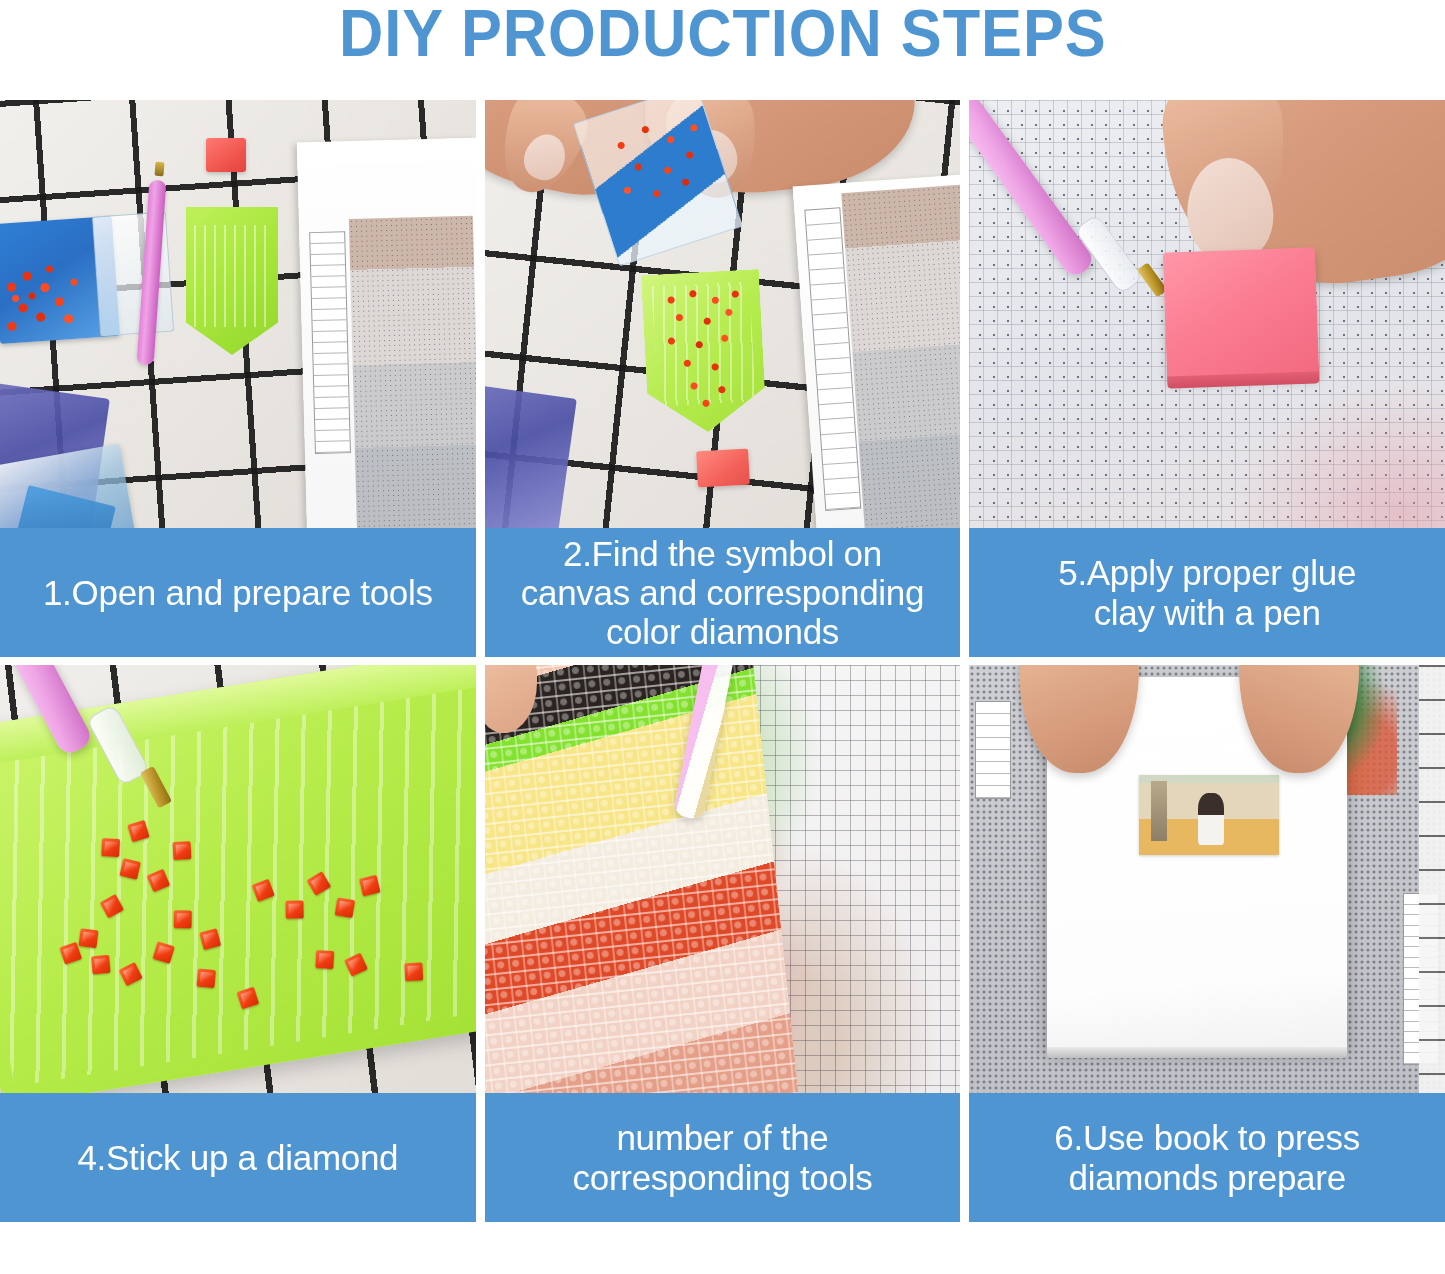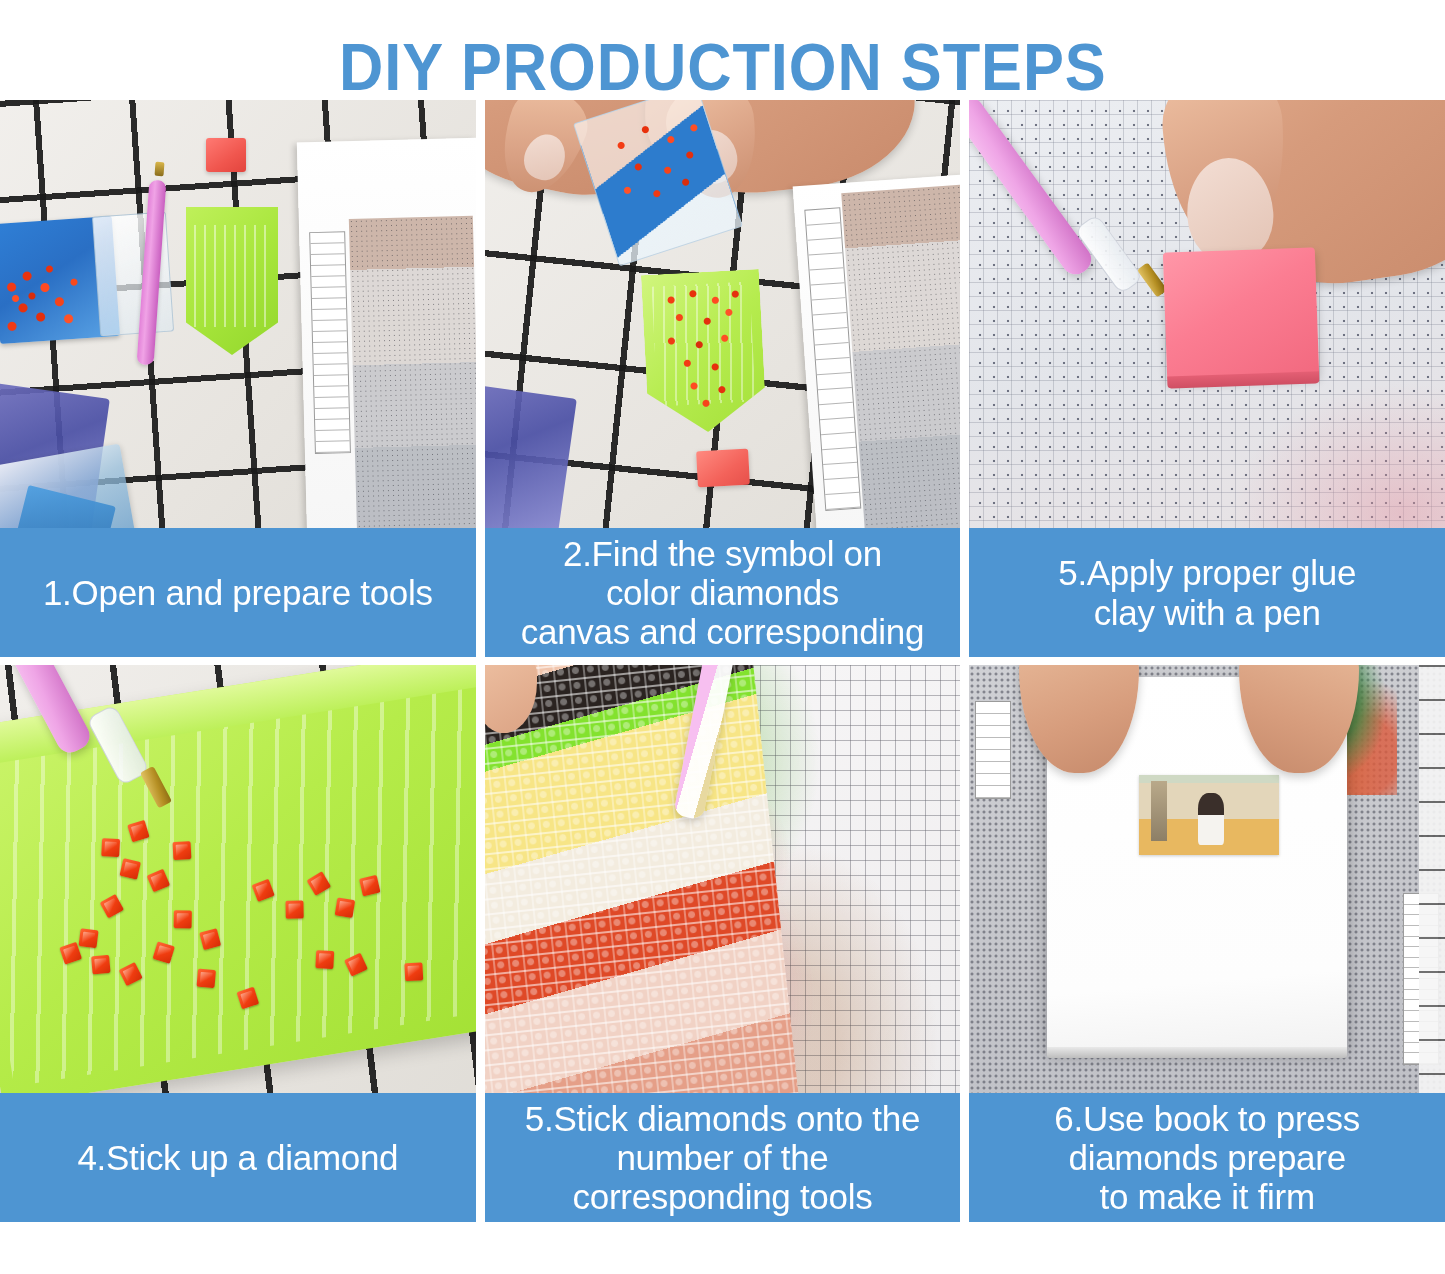--- a/index.html
+++ b/index.html
@@ -12,21 +12,21 @@
     height: 1274px;
     font-family: "Liberation Sans", sans-serif;
     overflow: hidden;
     position: relative;
   }
 
   
   #title-bar {
     height: 100px;
     display: flex;
-    align-items: flex-end;
+    align-items: flex-start;
     justify-content: center;
     background: #ffffff;
   }
   #page-title {
     font-family: "Liberation Sans", sans-serif;
     font-weight: bold;
     font-size: 66px;
     letter-spacing: 1px;
     color: #4e95d2;
     transform: scaleX(0.93);
@@ -691,22 +691,22 @@
             <i></i>
             <i></i>
             <i></i>
             <i></i>
         </div>
       </div>
     </div>
     <div class="caption">
       <div>
         <span>2.Find the symbol on</span>
+        <span>canvas and corresponding</span>
         <span>color diamonds</span>
-        <span>canvas and corresponding</span>
       </div>
     </div>
   </div>
 
   <div class="step-card row1">
     <div class="photo">
       <div class="symbol-canvas"></div>
       <div class="canvas-pinktint"></div>
 
       <div class="hand" style="right:-60px; top:-120px; width:300px; height:300px; transform:rotate(-8deg);"></div>
@@ -774,21 +774,20 @@
     <div class="photo">
       <div class="painting"></div>
       <div class="paint-grid"></div>
       <div class="paint-color-blobs"></div>
       <div class="paint-done"></div>
       <div class="finger-top-left"></div>
       <div class="pen-on-canvas"></div>
     </div>
     <div class="caption">
       <div>
-        <span>5.Stick diamonds onto the</span>
         <span>number of the</span>
         <span>corresponding tools</span>
       </div>
     </div>
   </div>
 
   <div class="step-card row2">
     <div class="photo">
       <div class="canvas-bg6"></div>
       <div class="canvas-top-color"></div>
@@ -827,18 +826,17 @@
         <div class="book-edge"></div>
       </div>
 
       <div class="hand6-left"></div>
       <div class="hand6-right"></div>
     </div>
     <div class="caption">
       <div>
         <span>6.Use book to press</span>
         <span>diamonds prepare</span>
-        <span>to make it firm</span>
       </div>
     </div>
   </div>
 
 </div>
 
 </body></html>

